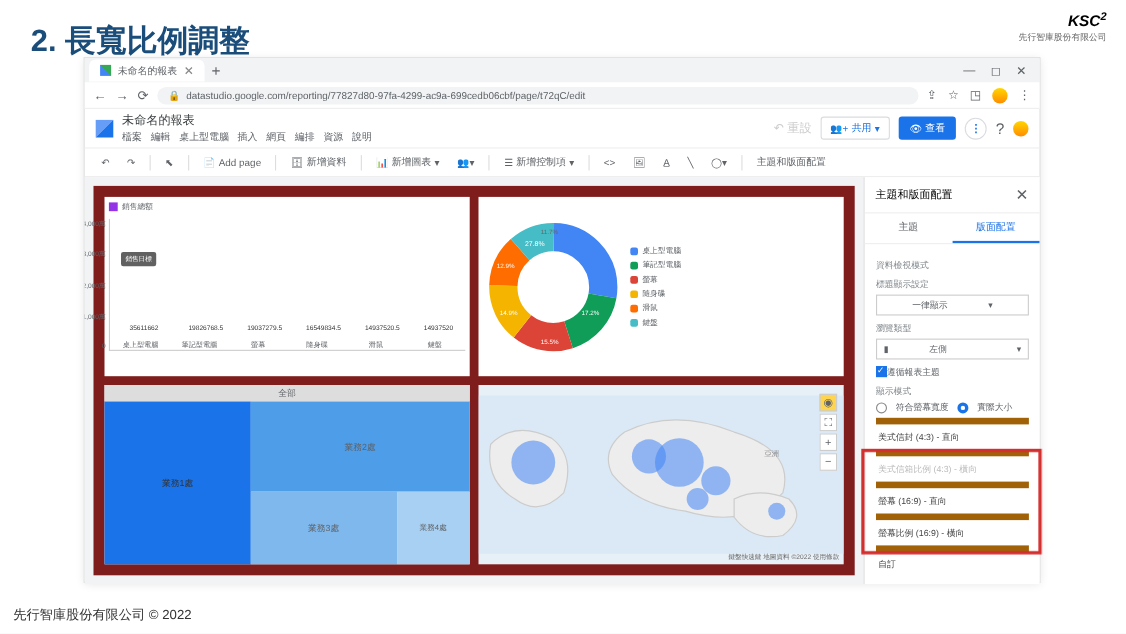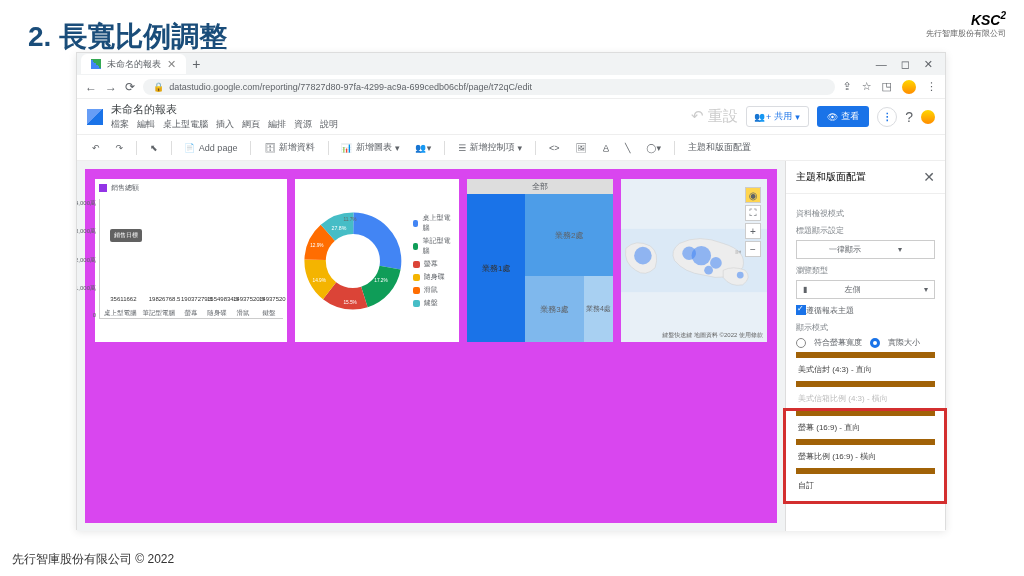--- a/index.html
+++ b/index.html
@@ -40,21 +40,21 @@
 
 
 .toolbar { height:26px; display:flex; align-items:center; padding:0 10px; gap:6px; border-bottom:1px solid #eee; font-size:9px; color:#5f6368; }
 .tb-btn { padding:2px 5px; cursor:pointer; display:flex; align-items:center; gap:3px; }
 .tb-sep { width:1px; height:14px; background:#ddd; margin:0 2px; }
 .tb-dropdown { color:#5f6368; }
 
 
 .main { display:flex; height:calc(478px - 22px - 24px - 36px - 26px); background:#f1f3f4; position:relative; }
 .canvas { flex:1; padding:8px; overflow:hidden; }
-.report-page { background:#d946ef; width:100%; height:100%; padding:10px; display:grid; grid-template-columns:1fr 1fr 1fr 1fr; grid-template-rows:1fr 1fr; gap:8px; position:relative; }
+.report-page { background:#7f1d1d; width:100%; height:100%; padding:10px; display:grid; grid-template-columns:1fr 1fr; grid-template-rows:1fr 1fr; gap:8px; position:relative; }
 
 
 .chart-box { background:#fff; position:relative; font-size:7px; color:#5f6368; }
 .bar-chart { padding:4px; }
 .legend-bar { display:flex; gap:4px; font-size:7px; align-items:center;}
 .legend-sq { width:8px; height:8px; background:#9334e6; }
 .bar-area { position:relative; height:120px; margin-top:6px; border-left:1px solid #ccc; border-bottom:1px solid #ccc; display:flex; align-items:flex-end; padding:0 4px; gap:6px; justify-content:space-around;}
 .bar-group { display:flex; flex-direction:column; align-items:center; flex:1;}
 .bar { width:20px; background:#9334e6; position:relative; }
 .bar-label { font-size:6px; color:#333; position:absolute; top:-10px; white-space:nowrap;}
@@ -156,21 +156,21 @@
         <span>編輯</span>
         <span>桌上型電腦</span>
         <span>插入</span>
         <span>網頁</span>
         <span>編排</span>
         <span>資源</span>
         <span>說明</span>
       </div>
     </div>
     <div class="ds-header-right">
-      <span style="color:#ccc;font-size:15px;">↶ <span>重設</span></span>
+      <span style="color:#ccc;font-size:11px;">↶ <span>重設</span></span>
       <div class="btn-outline">
           <span style="color:#1a73e8">👥+</span>
           <span>共用</span> 
           <span>▾</span>
         </div>
       <div class="btn-blue">
           <span>👁</span>
           <span>查看</span>
         </div>
       <div class="more-btn">⋮</div>
@@ -343,20 +343,24 @@
           
         </div>
       </div>
     </div>
 
     <div class="panel">
       <div class="panel-header">
         <span>主題和版面配置</span>
         <span class="panel-close">✕</span>
       </div>
+      <div class="panel-tabs">
+        <div class="panel-tab">主題</div>
+        <div class="panel-tab active">版面配置</div>
+      </div>
       <div class="panel-body">
         <div class="panel-section-title">資料檢視模式</div>
         <div class="panel-section-title">標題顯示設定</div>
         <div class="panel-select">
             <span>一律顯示</span>
             <span>▾</span>
           </div>
         <div class="panel-section-title">瀏覽類型</div>
         <div class="panel-select">
             <span>▮ </span>

